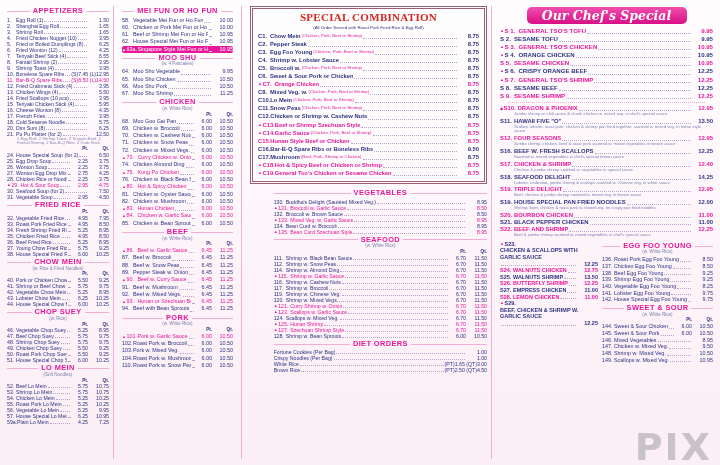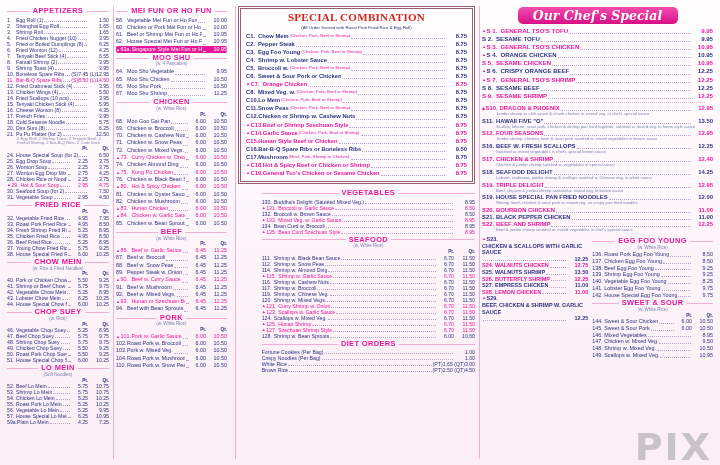--- a/index.html
+++ b/index.html
@@ -2,21 +2,21 @@
 <html><head>
 <meta charset="utf-8">
 <style>
   :root{
     --pk:#e8189a; --nv:#2e3380; --red:#d9251d; --line:#f5aed3; --note:#8b7fb0;
   }
   *{margin:0;padding:0;box-sizing:border-box}
   html,body{background:#e8e8e8}
   .page{position:relative;width:720px;height:465px;margin:0 auto;overflow:hidden;
     background:linear-gradient(180deg,#fffdfe 0%,#fdf4f9 55%,#fbeef5 100%);
-    display:flex;gap:2px;padding:6px 7px;font-family:"Liberation Sans",sans-serif}
+    display:flex;gap:8px;padding:6px 7px;font-family:"Liberation Sans",sans-serif}
   .col{display:flex;flex-direction:column;min-width:0}
   .col1{width:107px;padding-right:4px;border-right:1px solid var(--line)}
   .col2{width:120px;padding-right:8px;border-right:1px solid var(--line)}
   .col3{width:242px;padding-right:4px;border-right:1px solid var(--line)}
   .col4{flex:1}
   
   .sh{text-align:center;margin:1px 0 1px}
   .sh .t{display:flex;align-items:center;justify-content:center;gap:3px;color:var(--pk);
     font-size:7.4px;font-weight:bold;letter-spacing:.4px;line-height:8.5px;white-space:nowrap}
   .sh .t::before,.sh .t::after{content:"";flex:1;height:1px;background:var(--line)}

